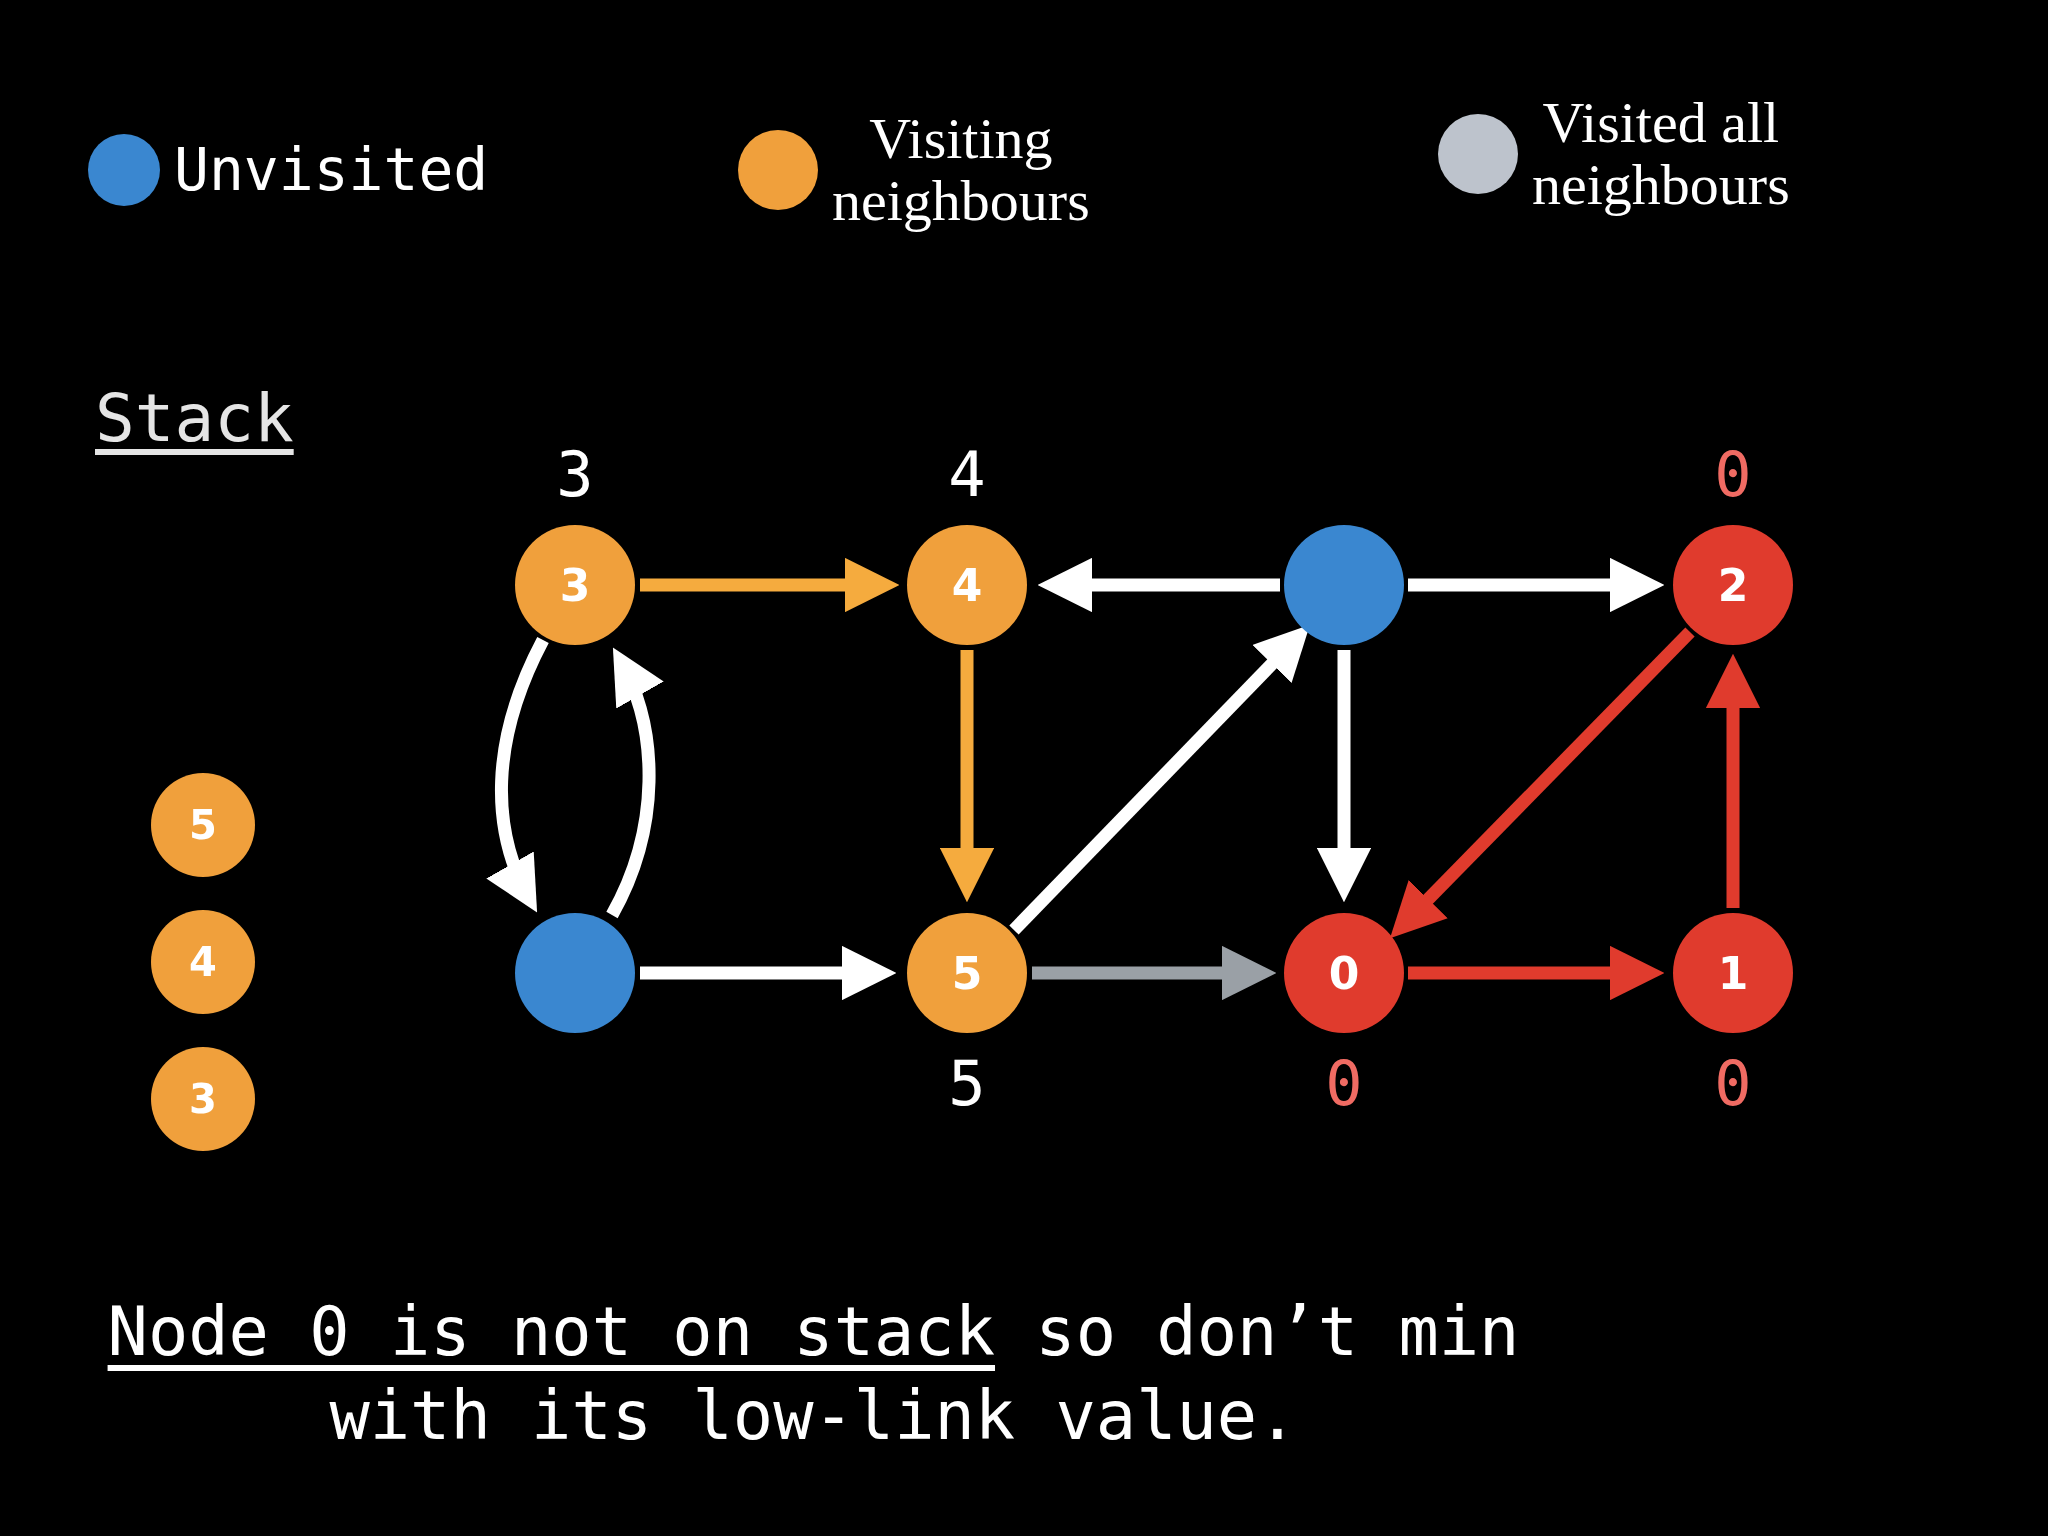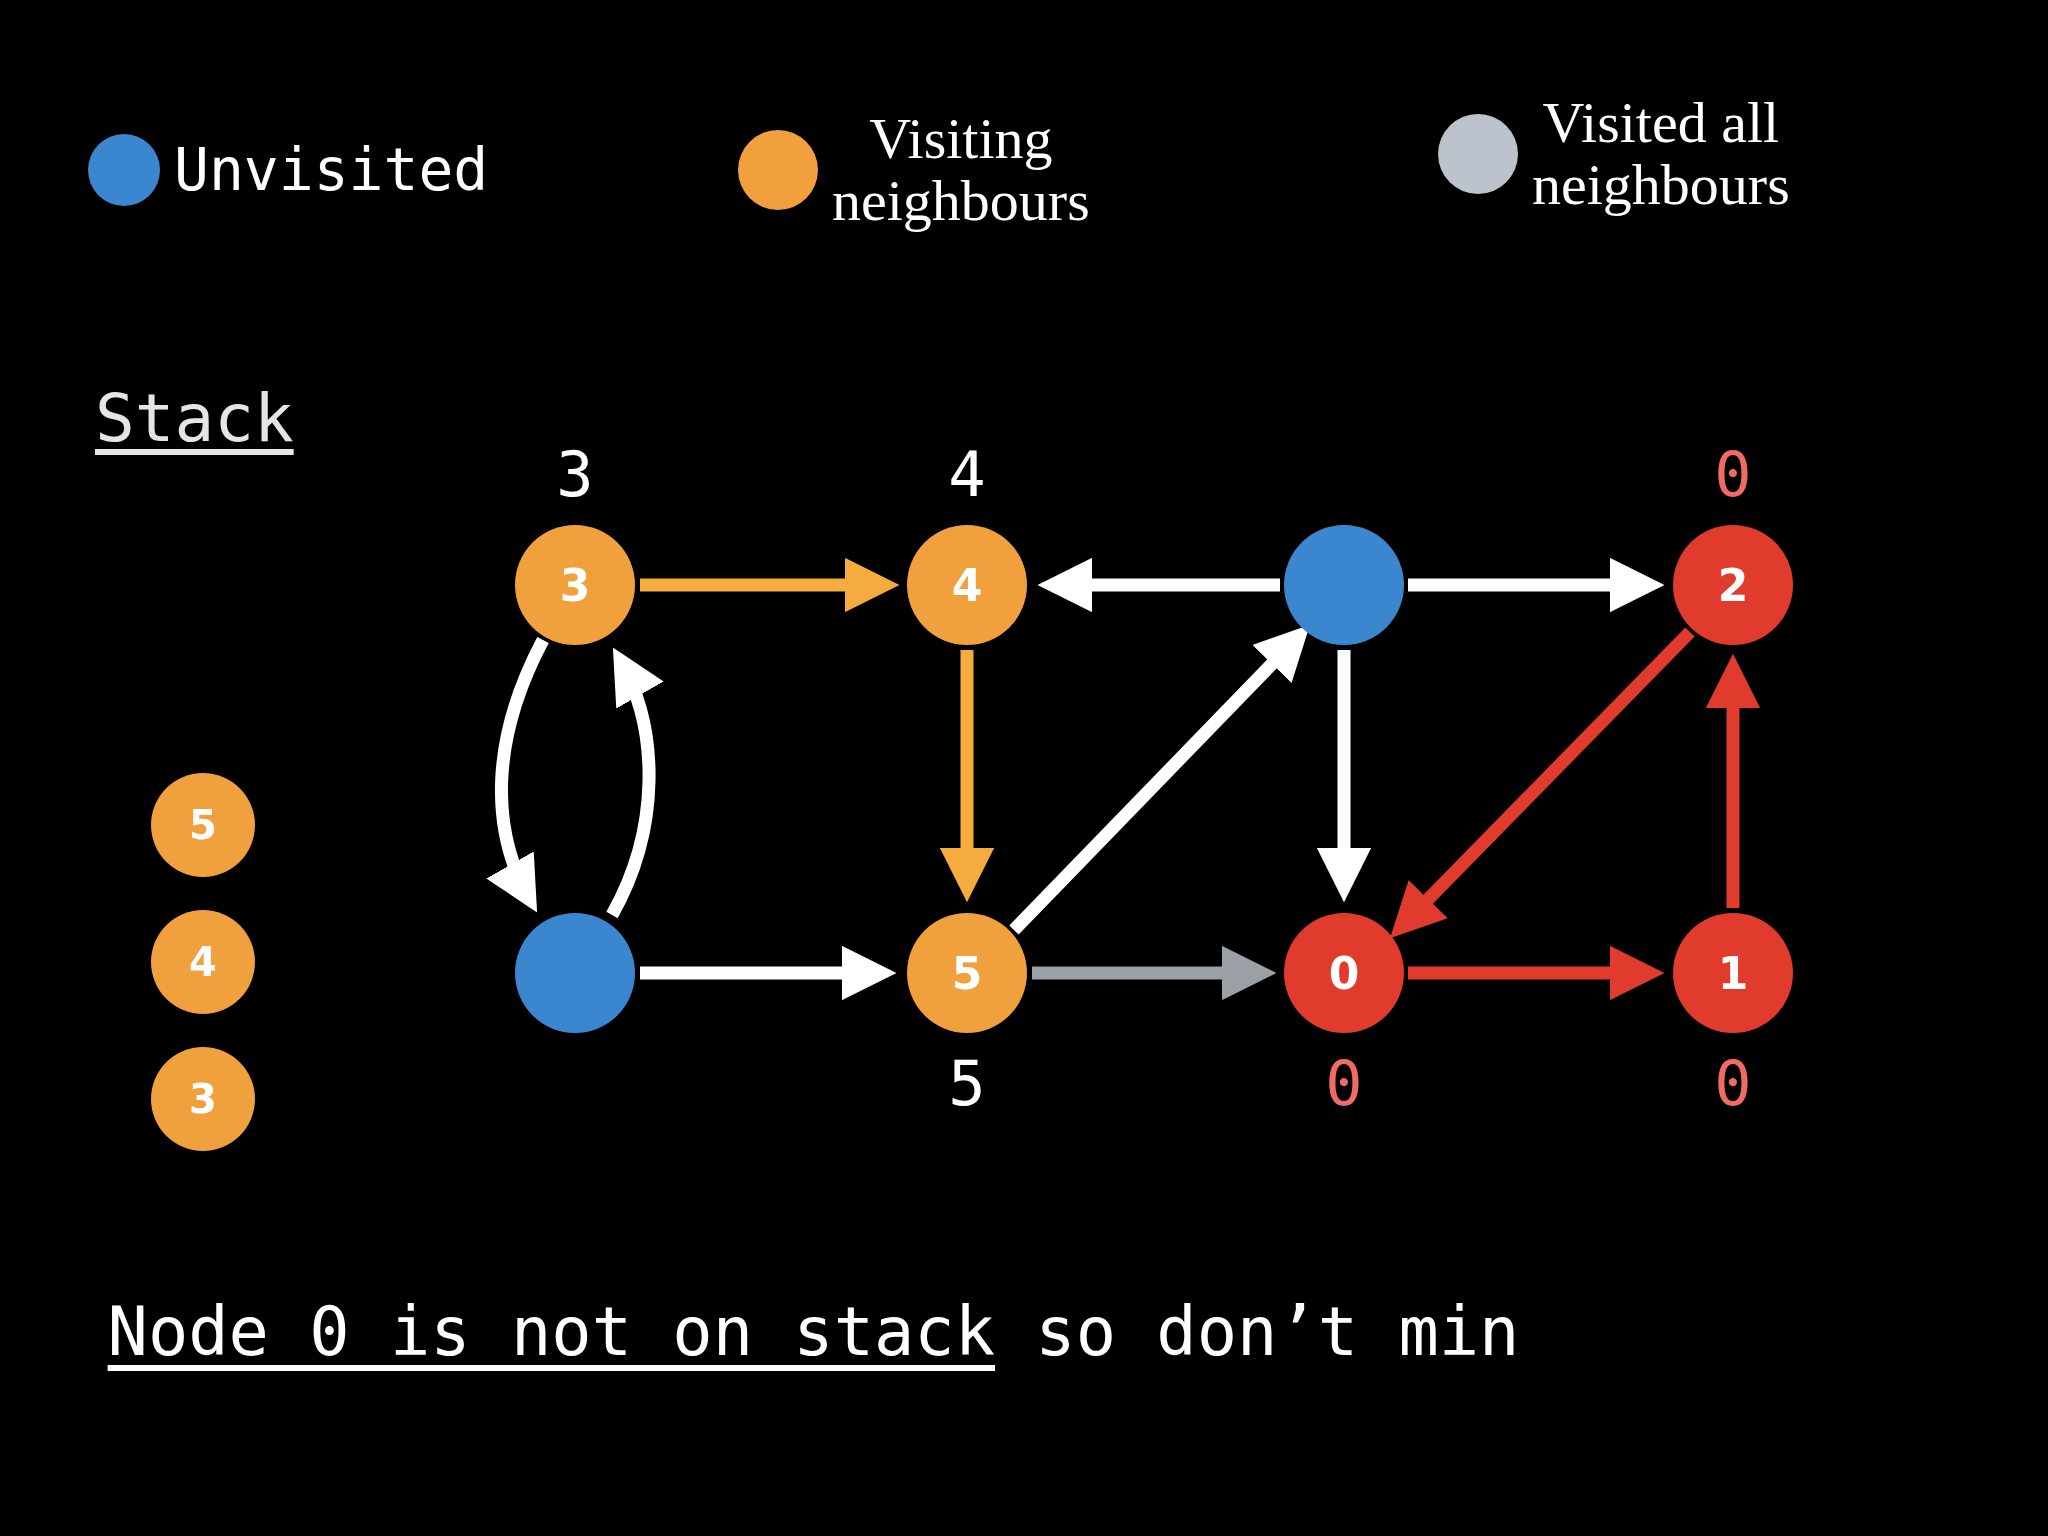--- a/index.html
+++ b/index.html
@@ -214,15 +214,16 @@
   <div class="node-label" style="left:907px;top:1047px;width:120px;text-align:center;color:#FFFFFF;">5</div>
 
   <div class="node" style="left:1284px;top:913px;width:120px;height:120px;background:#E03B2D;">0</div>
   <div class="node-label" style="left:1284px;top:1047px;width:120px;text-align:center;color:#F06B63;">0</div>
 
   <div class="node" style="left:1673px;top:913px;width:120px;height:120px;background:#E03B2D;">1</div>
   <div class="node-label" style="left:1673px;top:1047px;width:120px;text-align:center;color:#F06B63;">0</div>
 
   <div id="caption">
     <div><span class="underlined">Node 0 is not on stack</span><span> so don’t min</span></div>
+    <div>with its low‑link value.</div>
   </div>
 
 </div>
 
 </body></html>

